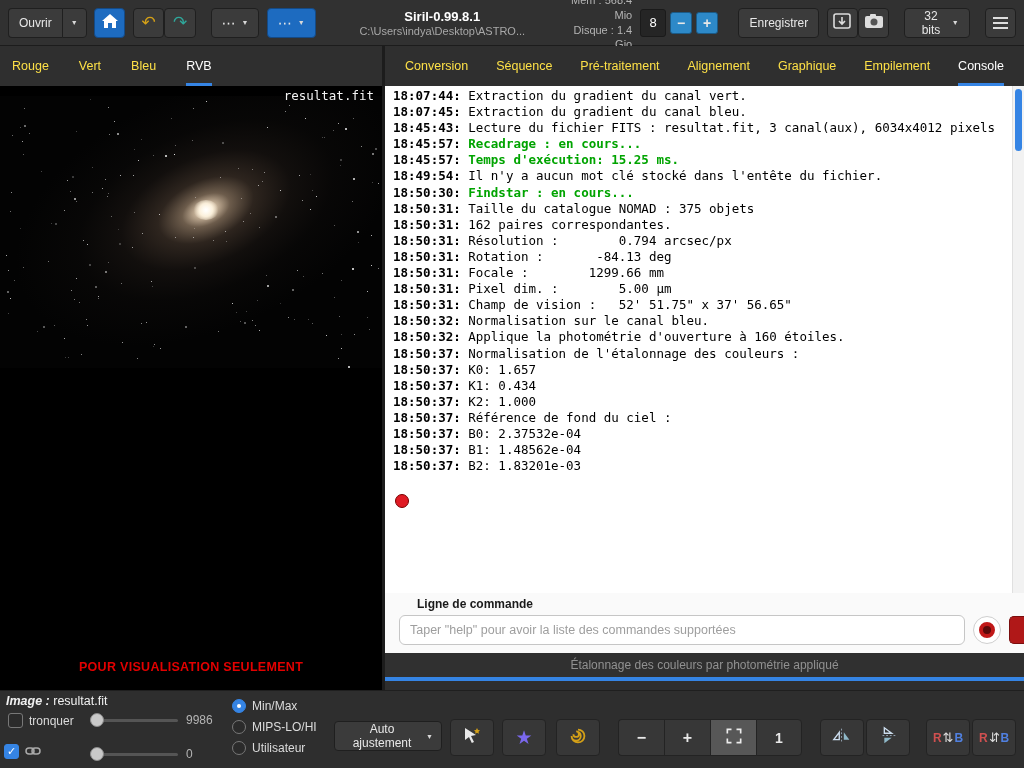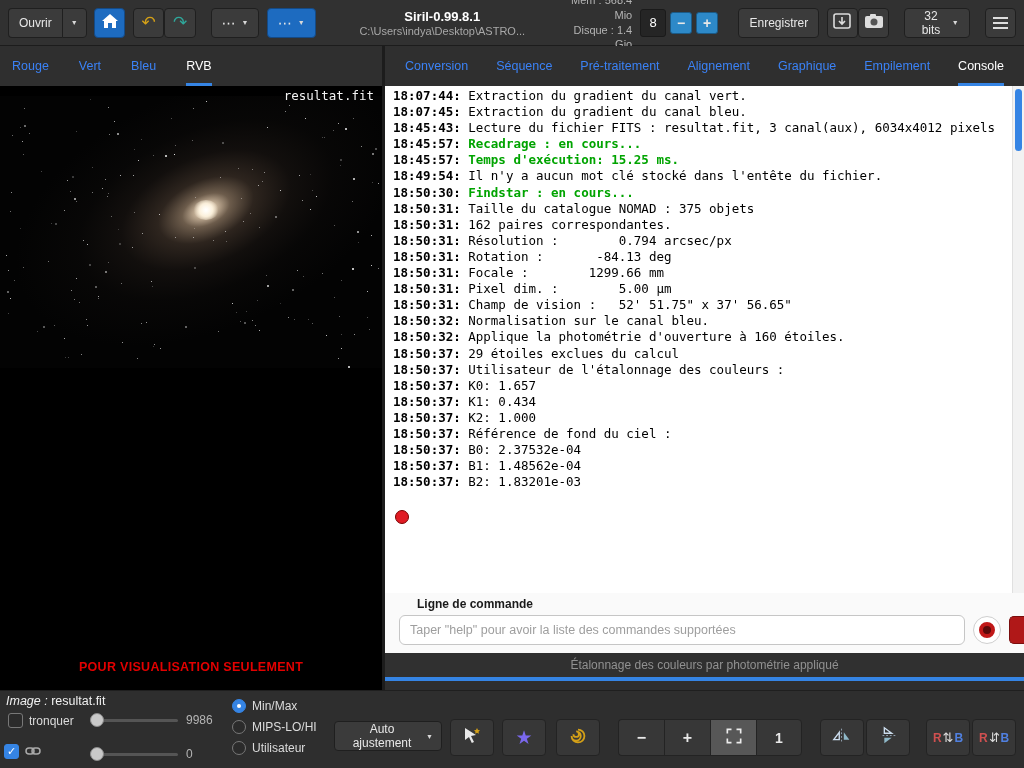--- a/index.html
+++ b/index.html
@@ -35,21 +35,21 @@
   .hamburger i { display:block; width:15px; height:2px; background:#ddd; }
 
   
   .main { flex:1; display:flex; min-height:0; }
   .left-panel { width:385px; display:flex; flex-direction:column; border-right:3px solid #1c1c1c; background:#000; }
   .right-panel { flex:1; display:flex; flex-direction:column; background:#2e2e2e; min-width:0; }
 
   .tabbar { height:40px; background:#2f2f2f; display:flex; align-items:stretch; flex-shrink:0; }
   .tabbar.left { padding-left:12px; gap:30px; }
   .tabbar.right { justify-content:space-between; padding:0 20px; }
-  .tab { display:flex; align-items:center; color:#3b82f6; font-size:12.5px;
+  .tab { display:flex; align-items:center; color:#fde047; font-size:12.5px;
     border-bottom:3px solid transparent; border-top:3px solid transparent; cursor:default; white-space:nowrap; }
   .tab.active { color:#fff; border-bottom-color:#3584e4; }
 
   
   .viewport { position:relative; flex:1; background:#000; overflow:hidden; }
   .img-title { position:absolute; top:2px; right:8px; color:#f2f2f2;
     font-family:"DejaVu Sans Mono", monospace; font-size:12.5px; z-index:3; }
   #photo { position:absolute; top:10px; left:0; right:0; height:272px; background:#030303; overflow:hidden; }
   .galaxy { position:absolute; left:54%; top:42%; width:560px; height:330px;
     transform:translate(-50%,-50%) rotate(-24deg);
@@ -88,21 +88,21 @@
     border-right:0; border-radius:5px 0 0 5px; flex-shrink:0; }
 
   .statusbar { height:24px; background:#303030; color:#919191; font-size:12px;
     display:flex; align-items:center; justify-content:center; flex-shrink:0; }
   .progress { height:4px; background:#3584e4; flex-shrink:0; }
   .rp-gap { height:9px; background:#2e2e2e; flex-shrink:0; }
 
   
   footer { position:relative; height:78px; background:#2e2e2e; border-top:1px solid #1f1f1f; flex-shrink:0; }
   .image-label { position:absolute; left:6px; top:3px; font-size:12.5px; color:#f0f0f0; }
-  .image-label .lbl { font-style:italic; font-weight:normal; }
+  .image-label .lbl { font-style:italic; font-weight:bold; }
   .cb { width:15px; height:15px; border-radius:3px; background:#2b2b2b; border:1px solid #787878;
     display:inline-flex; align-items:center; justify-content:center; }
   .cb.checked { background:#3584e4; border-color:#3584e4; color:#fff; font-size:11px; }
   .trunc-row { position:absolute; left:8px; top:22px; display:flex; align-items:center; gap:6px; color:#dcdcdc; }
   .chain-row { position:absolute; left:4px; top:53px; display:flex; align-items:center; gap:6px; }
   .slider { position:absolute; width:88px; height:14px; }
   .slider .track { position:absolute; top:6px; left:0; right:0; height:3px; background:#555; border-radius:2px; }
   .slider .handle { position:absolute; top:0; left:0; width:14px; height:14px; border-radius:50%;
     background:#c9c9c9; border:1px solid #8a8a8a; }
   .sl-hi { left:90px; top:22px; } .sl-lo { left:90px; top:56px; }
@@ -463,23 +463,22 @@
 
             <div class="cline"><span class="ts">18:50:31:</span><span class="msg"> Pixel dim. :        5.00 μm</span></div>
 
             <div class="cline"><span class="ts">18:50:31:</span><span class="msg"> Champ de vision :   52' 51.75" x 37' 56.65"</span></div>
 
 
             <div class="cline"><span class="ts">18:50:32:</span><span class="msg"> Normalisation sur le canal bleu.</span></div>
 
             <div class="cline"><span class="ts">18:50:32:</span><span class="msg"> Applique la photométrie d'ouverture à 160 étoiles.</span></div>
 
-            <div class="cline"><span class="ts">18:50:37:</span><span class="msg"> 29 étoiles exclues du calcul</span></div>
-
-            <div class="cline"><span class="ts">18:50:37:</span><span class="msg"> Utilisateur de l'étalonnage des couleurs :</span></div>
+
+            <div class="cline"><span class="ts">18:50:37:</span><span class="msg"> Normalisation de l'étalonnage des couleurs :</span></div>
 
             <div class="cline"><span class="ts">18:50:37:</span><span class="msg"> K0: 1.657</span></div>
 
             <div class="cline"><span class="ts">18:50:37:</span><span class="msg"> K1: 0.434</span></div>
 
             <div class="cline"><span class="ts">18:50:37:</span><span class="msg"> K2: 1.000</span></div>
 
             <div class="cline"><span class="ts">18:50:37:</span><span class="msg"> Référence de fond du ciel :</span></div>
 
             <div class="cline"><span class="ts">18:50:37:</span><span class="msg"> B0: 2.37532e-04</span></div>

